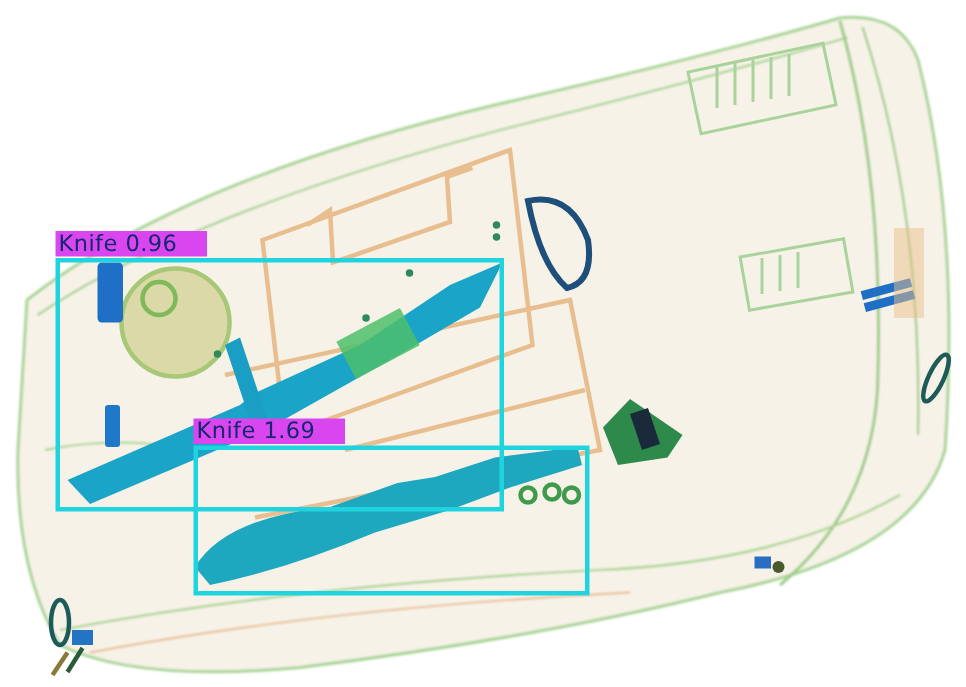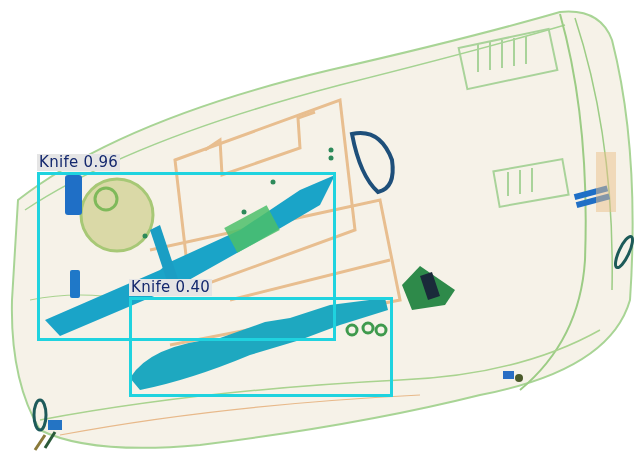--- a/index.html
+++ b/index.html
@@ -1,19 +1,19 @@
 <!DOCTYPE html>
 <html><head>
 <meta charset="utf-8">
 <style>
   html, body { margin:0; padding:0; background:#ffffff; }
   body { width:644px; height:458px; overflow:hidden; position:relative; font-family:"DejaVu Sans", sans-serif; }
   #scene { position:absolute; left:0; top:0; width:644px; height:458px; }
   .det-box { position:absolute; box-sizing:border-box; border:3px solid #1fd3df; }
-  .det-label { position:absolute; background:#e5e5e5; color:#14286e; font-family:"DejaVu Sans", sans-serif; font-size:15px; line-height:17px; padding:0 2px 0 2px; white-space:nowrap; letter-spacing:0.3px; }
+  .det-label { position:absolute; background:#d946ef; color:#14286e; font-family:"DejaVu Sans", sans-serif; font-size:15px; line-height:17px; padding:0 20px 0 2px; white-space:nowrap; letter-spacing:0.3px; }
 </style>
 </head>
 <body>
 
 <div id="scene">
   <svg width="644" height="458" viewBox="0 0 644 458">
     <defs>
       <filter id="soft">
           <feGaussianBlur stdDeviation="0.6"></feGaussianBlur>
         </filter>
@@ -103,13 +103,13 @@
         <circle cx="244" cy="212" r="2.5"></circle>
       <circle cx="145" cy="236" r="2.5"></circle>
     </g>
   </svg>
 </div>
 
 <div class="det-box" style="left:37px; top:172px; width:299px; height:169px;"></div>
 <div class="det-label" style="left:37px; top:154px;">Knife 0.96</div>
 
 <div class="det-box" style="left:129px; top:297px; width:264px; height:100px;"></div>
-<div class="det-label" style="left:129px; top:279px;">Knife 0.40</div>
+<div class="det-label" style="left:129px; top:279px;">Knife 1.69</div>
 
 </body></html>

